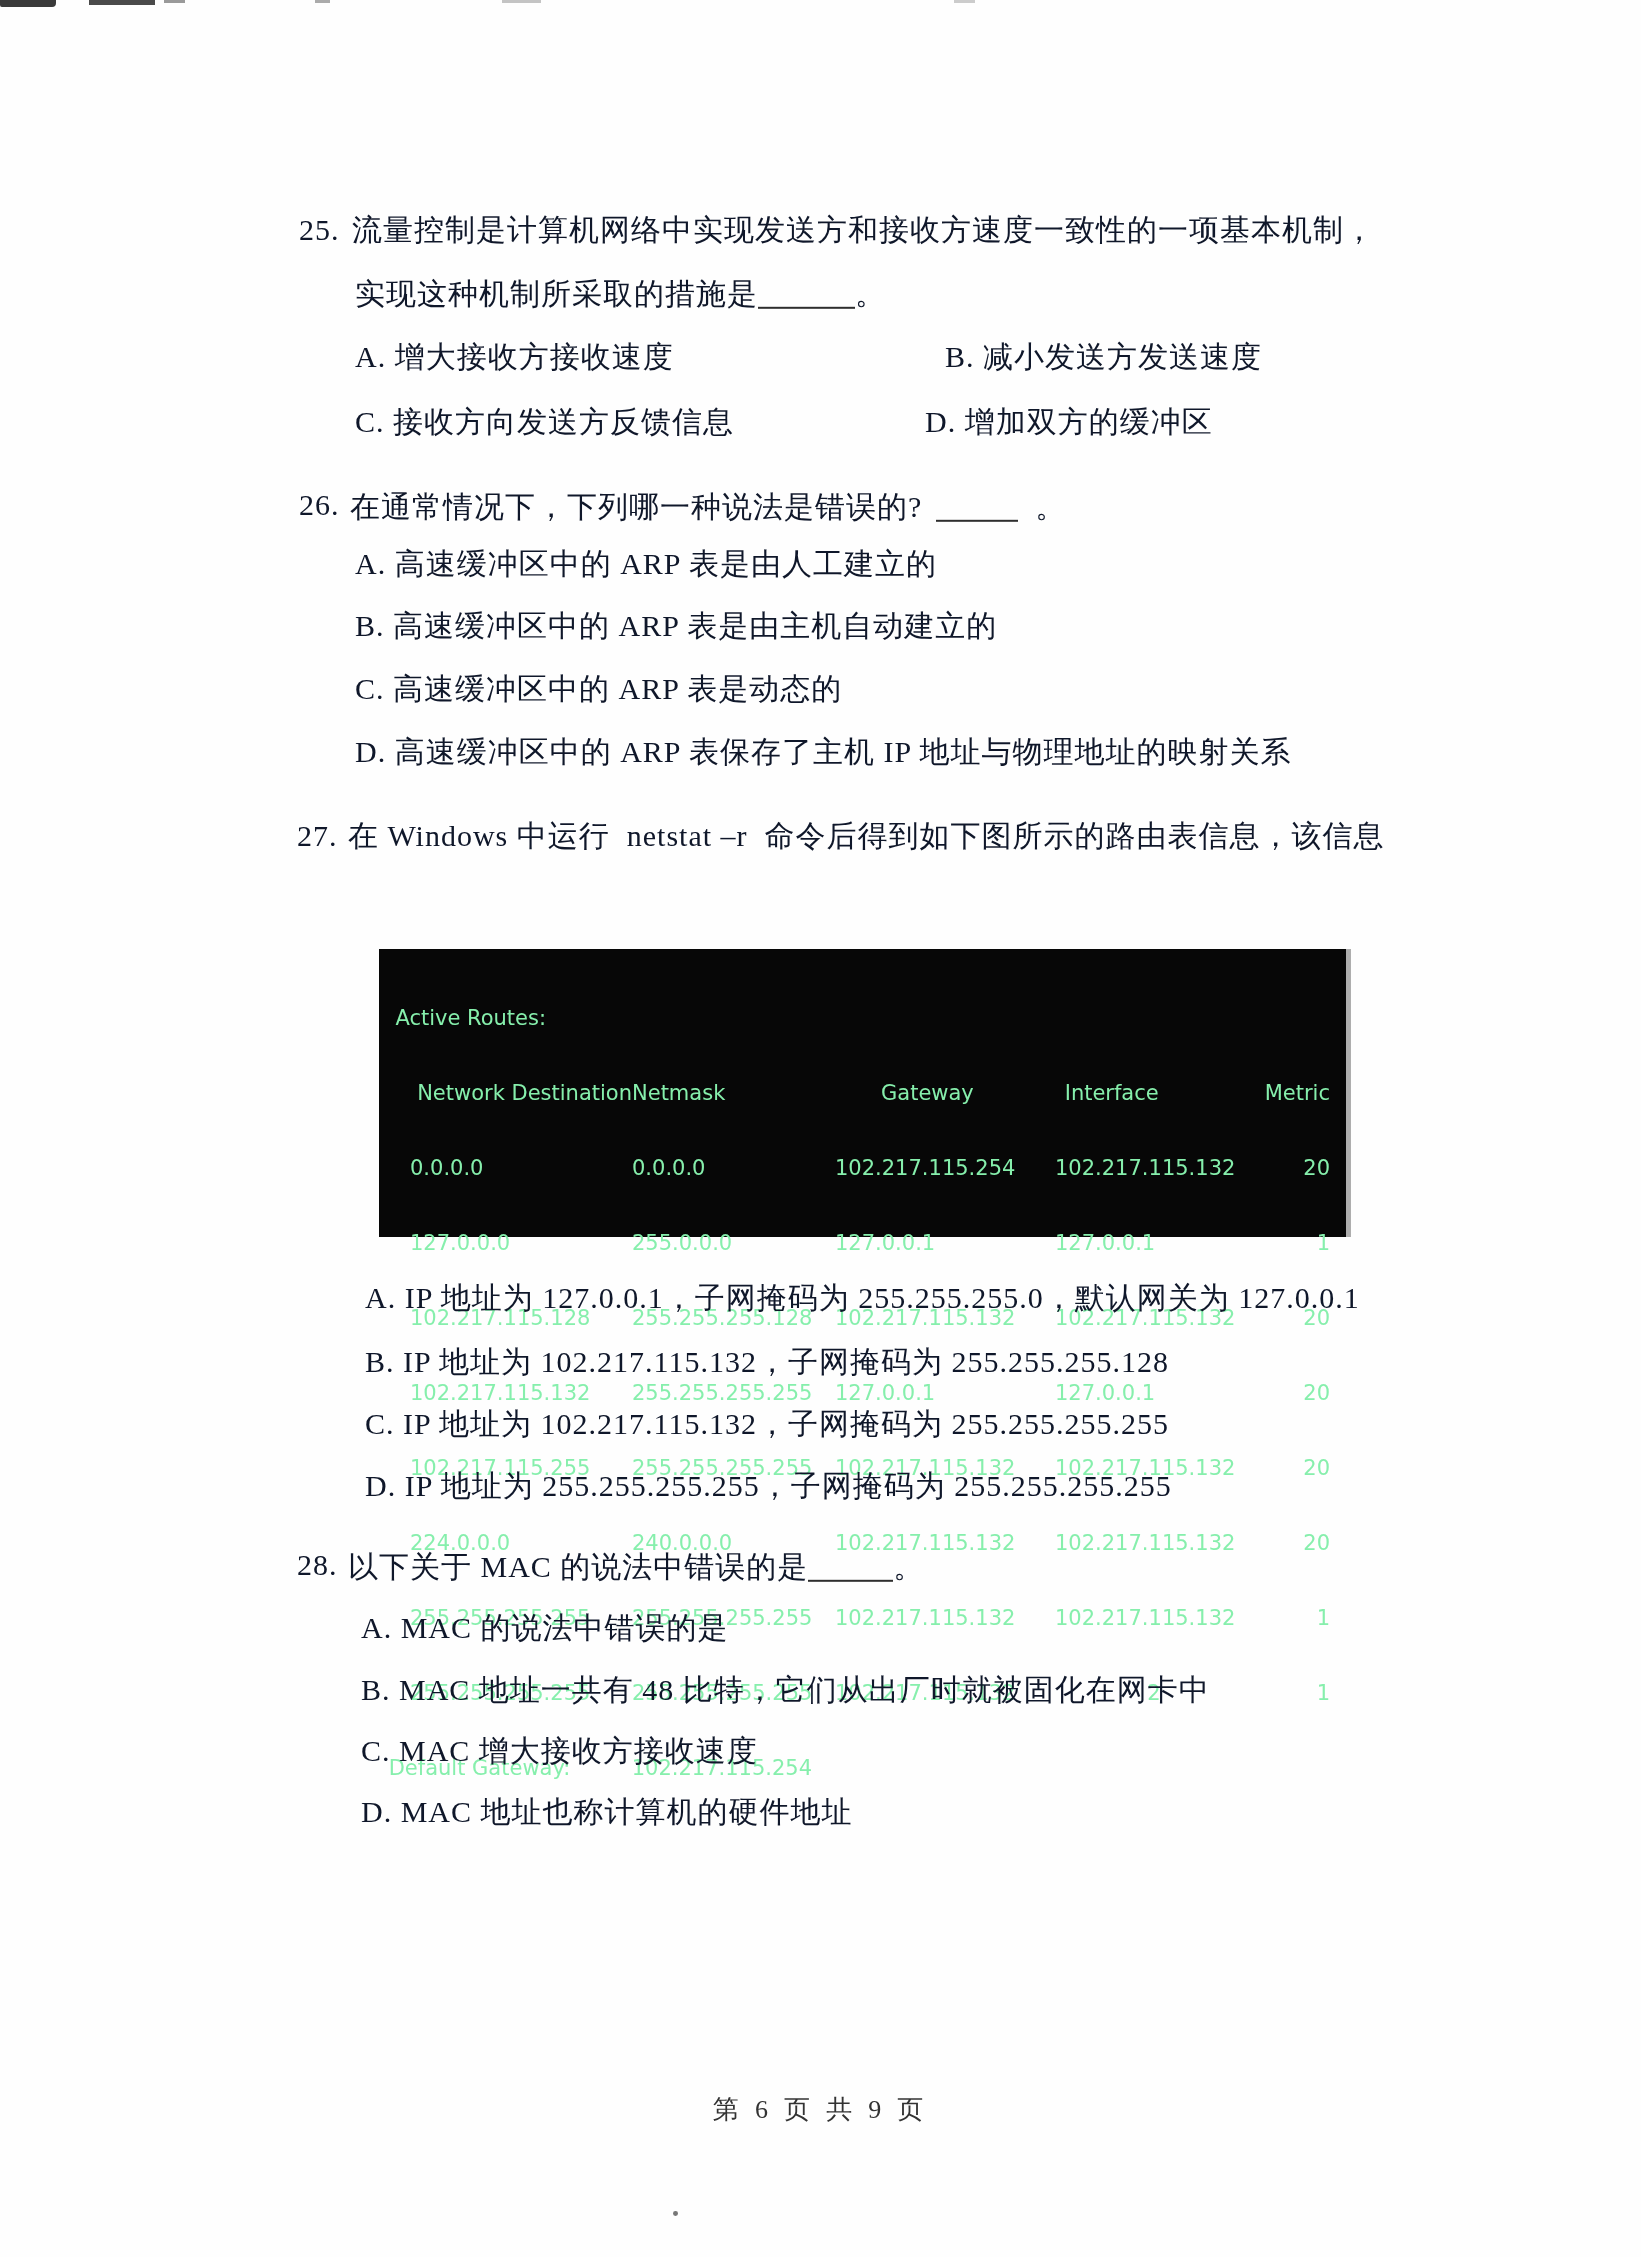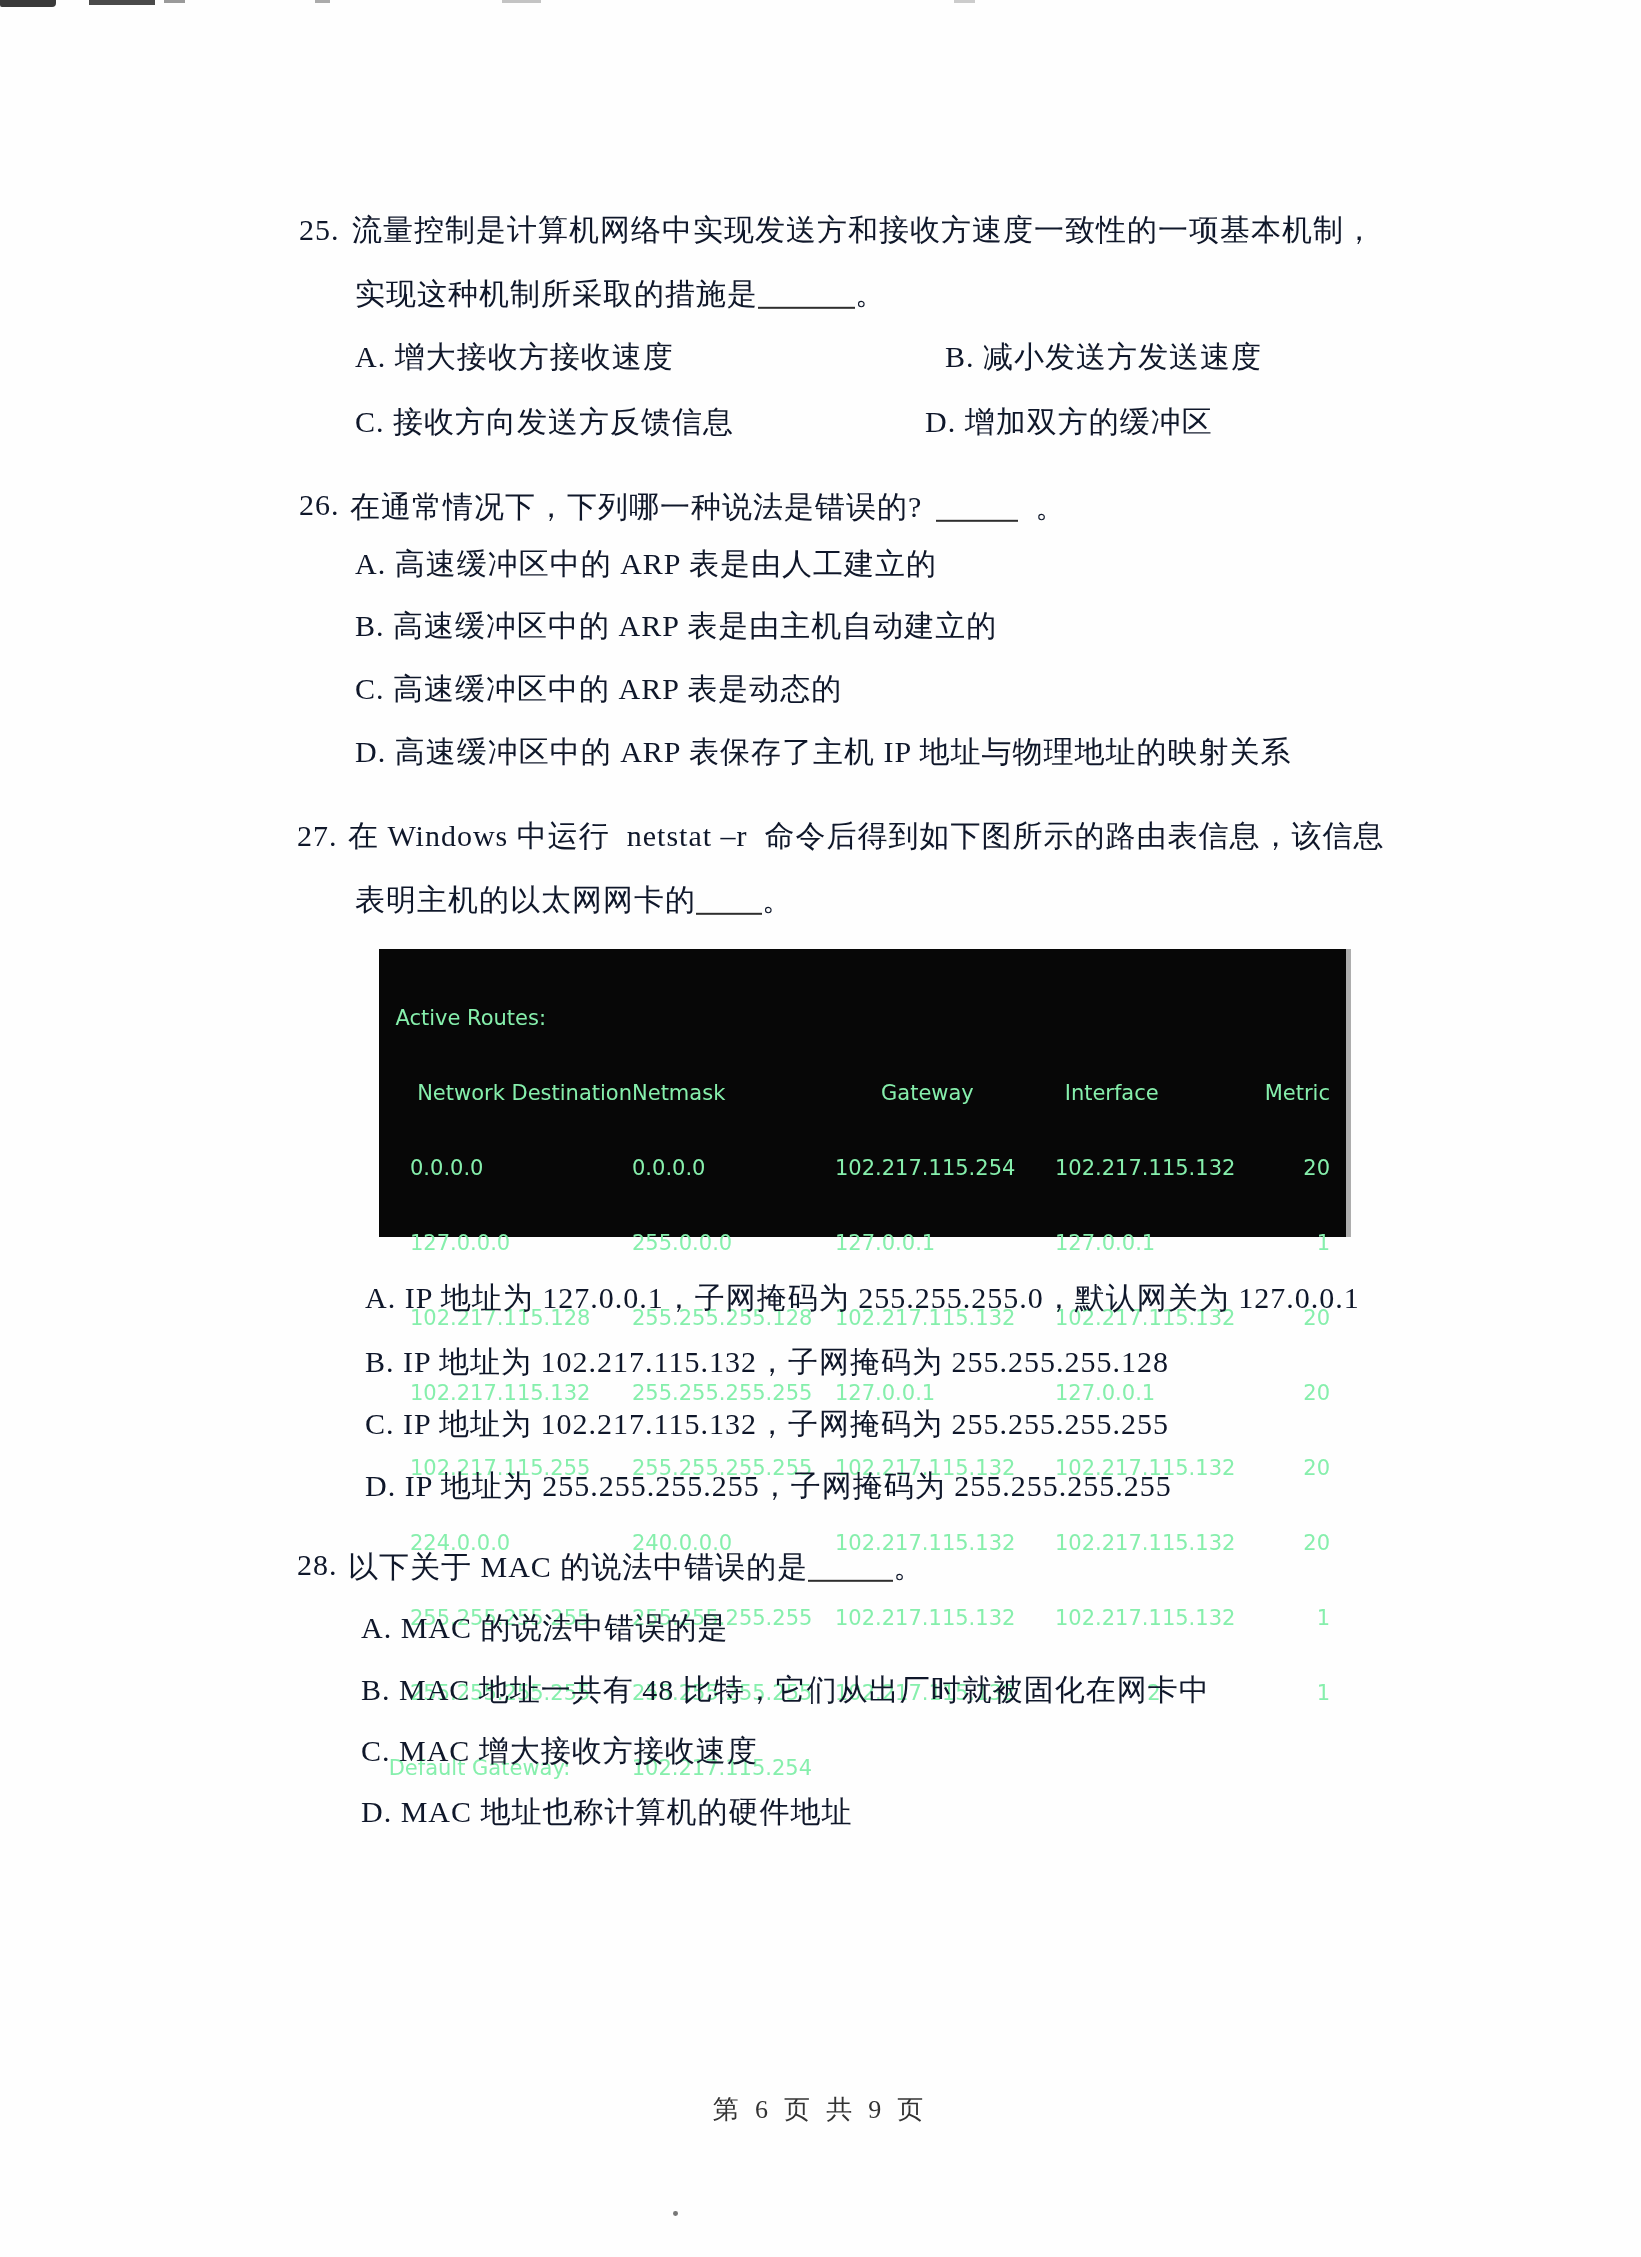--- a/index.html
+++ b/index.html
@@ -78,21 +78,20 @@
 
   <div class="line" style="left:299px;top:485px;">26.</div>
   <div class="line" style="left:350px;top:485px;"><span>在通常情况下，下列哪一种说法是错误的?</span><span class="blank" style="width:82px;margin-left:13.5px;"></span><span style="margin-left:17.4px;">。</span></div>
   <div class="line" style="left:355px;top:544px;">A. 高速缓冲区中的 ARP 表是由人工建立的</div>
   <div class="line" style="left:355px;top:606px;">B. 高速缓冲区中的 ARP 表是由主机自动建立的</div>
   <div class="line" style="left:355px;top:669px;text-align:right;">C. 高速缓冲区中的 ARP 表是动态的</div>
   <div class="line" style="left:355px;top:732px;">D. 高速缓冲区中的 ARP 表保存了主机 IP 地址与物理地址的映射关系</div>
 
   <div class="line" style="left:297px;top:816px;">27.</div>
   <div class="line" style="left:348px;top:816px;">在 Windows 中运行  netstat –r  命令后得到如下图所示的路由表信息，该信息</div>
-  <div class="line" style="left:355px;top:878px;"><span>表明主机的以太网网卡的</span><span class="blank" style="width:66px;"></span><span>。</span></div>
 
   <div class="terminal">
     <div class="rt-title">Active Routes:</div>
     <div class="rt-grid rt-header">
       <span class="c1">Network Destination</span>
       <span class="c2">Netmask</span>
       <span class="c3">Gateway</span>
       <span class="c4">Interface</span>
       <span class="c5">Metric</span>
     </div>

